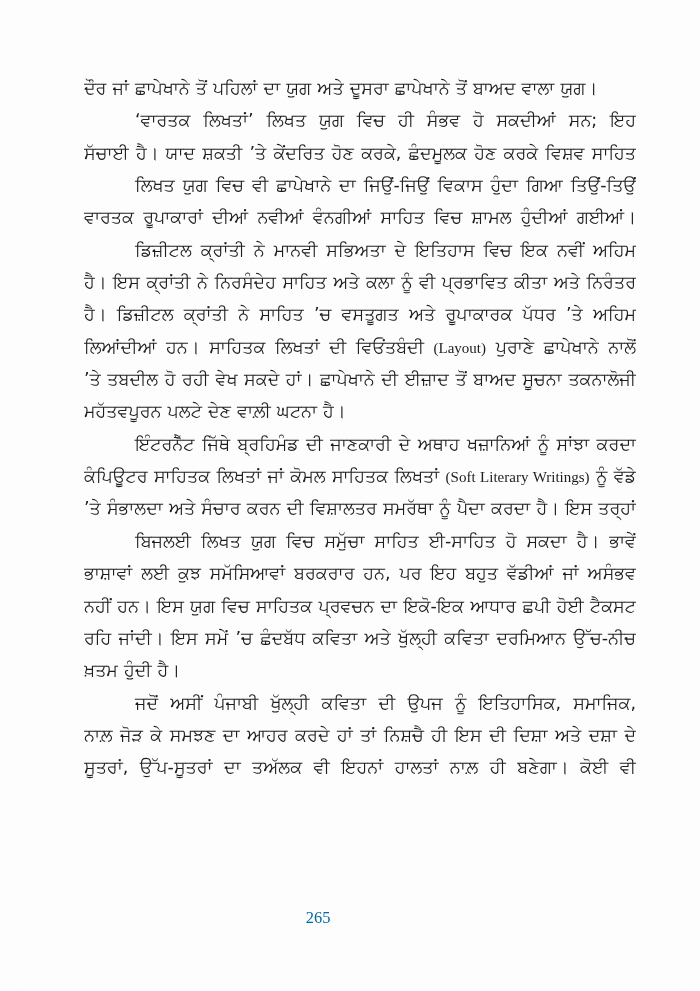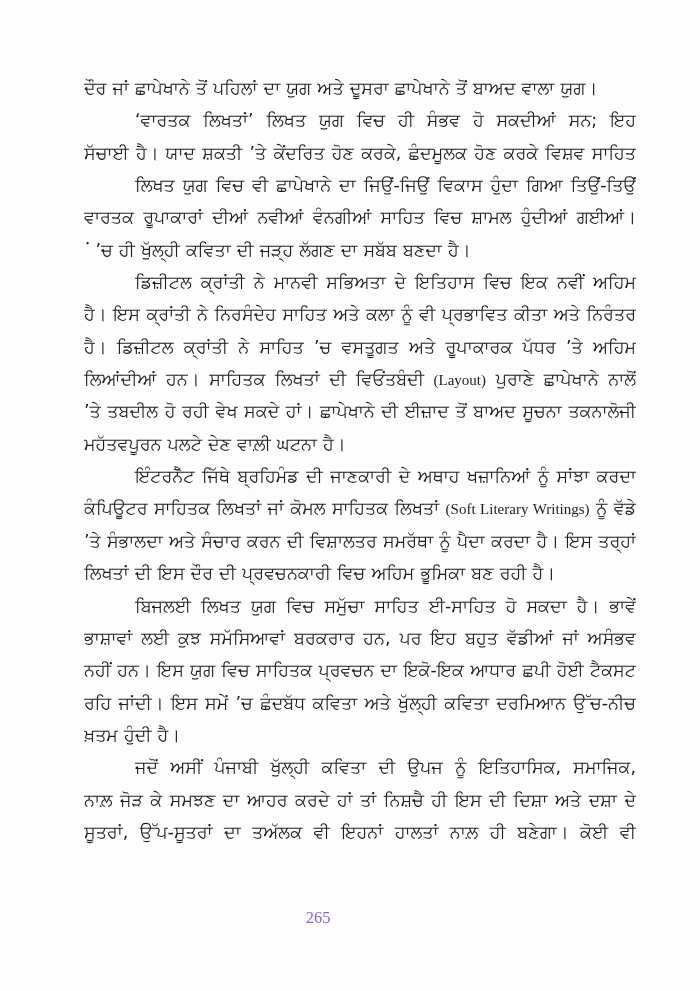--- a/index.html
+++ b/index.html
@@ -55,53 +55,51 @@
     font-size: 15px;
   }
   .page-number {
     position: absolute;
     left: 0;
     top: 908px;
     width: 636px;
     text-align: center;
     font-family: "Liberation Serif", serif;
     font-size: 16.5px;
-    color: #8b5cf6;
+    color: #0369a1;
   }
 </style>
 </head>
 <body>
 
 <div class="page">
   <div class="text-block" id="text-block">
       <div class="para">
         <div class="line final">ਦੌਰ ਜਾਂ ਛਾਪੇਖਾਨੇ ਤੋਂ ਪਹਿਲਾਂ ਦਾ ਯੁਗ ਅਤੇ ਦੂਸਰਾ ਛਾਪੇਖਾਨੇ ਤੋਂ ਬਾਅਦ ਵਾਲਾ ਯੁਗ।</div>
       </div>
       <div class="para">
         <div class="line first">‘ਵਾਰਤਕ ਲਿਖਤਾਂ’ ਲਿਖਤ ਯੁਗ ਵਿਚ ਹੀ ਸੰਭਵ ਹੋ ਸਕਦੀਆਂ ਸਨ; ਇਹ ਇਤਿਹਾਸਿਕ</div>
         <div class="line">ਸੱਚਾਈ ਹੈ। ਯਾਦ ਸ਼ਕਤੀ ’ਤੇ ਕੇਂਦਰਿਤ ਹੋਣ ਕਰਕੇ, ਛੰਦਮੂਲਕ ਹੋਣ ਕਰਕੇ ਵਿਸ਼ਵ ਸਾਹਿਤ ਦੇ</div>
       </div>
       <div class="para">
         <div class="line first">ਲਿਖਤ ਯੁਗ ਵਿਚ ਵੀ ਛਾਪੇਖਾਨੇ ਦਾ ਜਿਉਂ-ਜਿਉਂ ਵਿਕਾਸ ਹੁੰਦਾ ਗਿਆ ਤਿਉਂ-ਤਿਉਂ ਹੀ</div>
         <div class="line">ਵਾਰਤਕ ਰੂਪਾਕਾਰਾਂ ਦੀਆਂ ਨਵੀਆਂ ਵੰਨਗੀਆਂ ਸਾਹਿਤ ਵਿਚ ਸ਼ਾਮਲ ਹੁੰਦੀਆਂ ਗਈਆਂ। ਅਜਿਹੇ ਸਮੇ</div>
-        <div class="line final">&nbsp;ਂ ’ਚ ਹੀ ਖੁੱਲ੍ਹੀ ਕਵਿਤਾ ਦੀ ਜੜ੍ਹ ਲੱਗਣ ਦਾ ਸਬੱਬ ਬਣਦਾ ਹੈ।</div>
       </div>
       <div class="para">
         <div class="line first">ਡਿਜ਼ੀਟਲ ਕ੍ਰਾਂਤੀ ਨੇ ਮਾਨਵੀ ਸਭਿਅਤਾ ਦੇ ਇਤਿਹਾਸ ਵਿਚ ਇਕ ਨਵੀਂ ਅਹਿਮ ਪੁਲਾਂਘ ਪੁੱਟੀ</div>
         <div class="line">ਹੈ। ਇਸ ਕ੍ਰਾਂਤੀ ਨੇ ਨਿਰਸੰਦੇਹ ਸਾਹਿਤ ਅਤੇ ਕਲਾ ਨੂੰ ਵੀ ਪ੍ਰਭਾਵਿਤ ਕੀਤਾ ਅਤੇ ਨਿਰੰਤਰ ਕਰ ਰਹੀ</div>
         <div class="line">ਹੈ। ਡਿਜ਼ੀਟਲ ਕ੍ਰਾਂਤੀ ਨੇ ਸਾਹਿਤ ’ਚ ਵਸਤੂਗਤ ਅਤੇ ਰੂਪਾਕਾਰਕ ਪੱਧਰ ’ਤੇ ਅਹਿਮ ਤਬਦੀਲੀਆਂ</div>
         <div class="line">ਲਿਆਂਦੀਆਂ ਹਨ। ਸਾਹਿਤਕ ਲਿਖਤਾਂ ਦੀ ਵਿਓਂਤਬੰਦੀ <span class="latin">(Layout)</span> ਪੁਰਾਣੇ ਛਾਪੇਖਾਨੇ ਨਾਲੋਂ ਭਿੰਨ ਪੱਧਰਾਂ</div>
         <div class="line">’ਤੇ ਤਬਦੀਲ ਹੋ ਰਹੀ ਵੇਖ ਸਕਦੇ ਹਾਂ। ਛਾਪੇਖਾਨੇ ਦੀ ਈਜ਼ਾਦ ਤੋਂ ਬਾਅਦ ਸੂਚਨਾ ਤਕਨਾਲੋਜੀ ਦਾ ਉਥਾਨ</div>
         <div class="line final">ਮਹੱਤਵਪੂਰਨ ਪਲਟੇ ਦੇਣ ਵਾਲ਼ੀ ਘਟਨਾ ਹੈ।</div>
       </div>
       <div class="para">
         <div class="line first">ਇੰਟਰਨੈੱਟ ਜਿੱਥੇ ਬ੍ਰਹਿਮੰਡ ਦੀ ਜਾਣਕਾਰੀ ਦੇ ਅਥਾਹ ਖਜ਼ਾਨਿਆਂ ਨੂੰ ਸਾਂਝਾ ਕਰਦਾ ਹੈ, ਉੱਥੇ</div>
         <div class="line">ਕੰਪਿਊਟਰ ਸਾਹਿਤਕ ਲਿਖਤਾਂ ਜਾਂ ਕੋਮਲ ਸਾਹਿਤਕ ਲਿਖਤਾਂ <span class="latin">(Soft Literary Writings)</span> ਨੂੰ ਵੱਡੇ ਪੱਧਰ</div>
         <div class="line">’ਤੇ ਸੰਭਾਲਦਾ ਅਤੇ ਸੰਚਾਰ ਕਰਨ ਦੀ ਵਿਸ਼ਾਲਤਰ ਸਮਰੱਥਾ ਨੂੰ ਪੈਦਾ ਕਰਦਾ ਹੈ। ਇਸ ਤਰ੍ਹਾਂ ਬਿਜਲਈ</div>
-        <div class="line final">ਲਿਖਤਾਂ ਦੀ ਇਸ ਦੌਰ ਦੀ ਪ੍ਰਵਚਨਕਾਰੀ ਵਿਚ ਅਹਿਮ ਭੂਮਿਕਾ ਬਣ ਰਹੀ ਹੈ।</div>
       </div>
       <div class="para">
         <div class="line first">ਬਿਜਲਈ ਲਿਖਤ ਯੁਗ ਵਿਚ ਸਮੁੱਚਾ ਸਾਹਿਤ ਈ-ਸਾਹਿਤ ਹੋ ਸਕਦਾ ਹੈ। ਭਾਵੇਂ ਖੇਤਰੀ</div>
         <div class="line">ਭਾਸ਼ਾਵਾਂ ਲਈ ਕੁਝ ਸਮੱਸਿਆਵਾਂ ਬਰਕਰਾਰ ਹਨ, ਪਰ ਇਹ ਬਹੁਤ ਵੱਡੀਆਂ ਜਾਂ ਅਸੰਭਵ ਸਮੱਸਿਆਵਾਂ</div>
         <div class="line">ਨਹੀਂ ਹਨ। ਇਸ ਯੁਗ ਵਿਚ ਸਾਹਿਤਕ ਪ੍ਰਵਚਨ ਦਾ ਇਕੋ-ਇਕ ਆਧਾਰ ਛਪੀ ਹੋਈ ਟੈਕਸਟ ਨਹੀਂ</div>
         <div class="line">ਰਹਿ ਜਾਂਦੀ। ਇਸ ਸਮੇਂ ’ਚ ਛੰਦਬੱਧ ਕਵਿਤਾ ਅਤੇ ਖੁੱਲ੍ਹੀ ਕਵਿਤਾ ਦਰਮਿਆਨ ਉੱਚ-ਨੀਚ ਦੀ ਸਥਿਤੀ</div>
         <div class="line final">ਖ਼ਤਮ ਹੁੰਦੀ ਹੈ।</div>
       </div>
       <div class="para">
         <div class="line first">ਜਦੋਂ ਅਸੀਂ ਪੰਜਾਬੀ ਖੁੱਲ੍ਹੀ ਕਵਿਤਾ ਦੀ ਉਪਜ ਨੂੰ ਇਤਿਹਾਸਿਕ, ਸਮਾਜਿਕ, ਪਦਾਰਥਕ ਹਾਲਤਾਂ</div>

